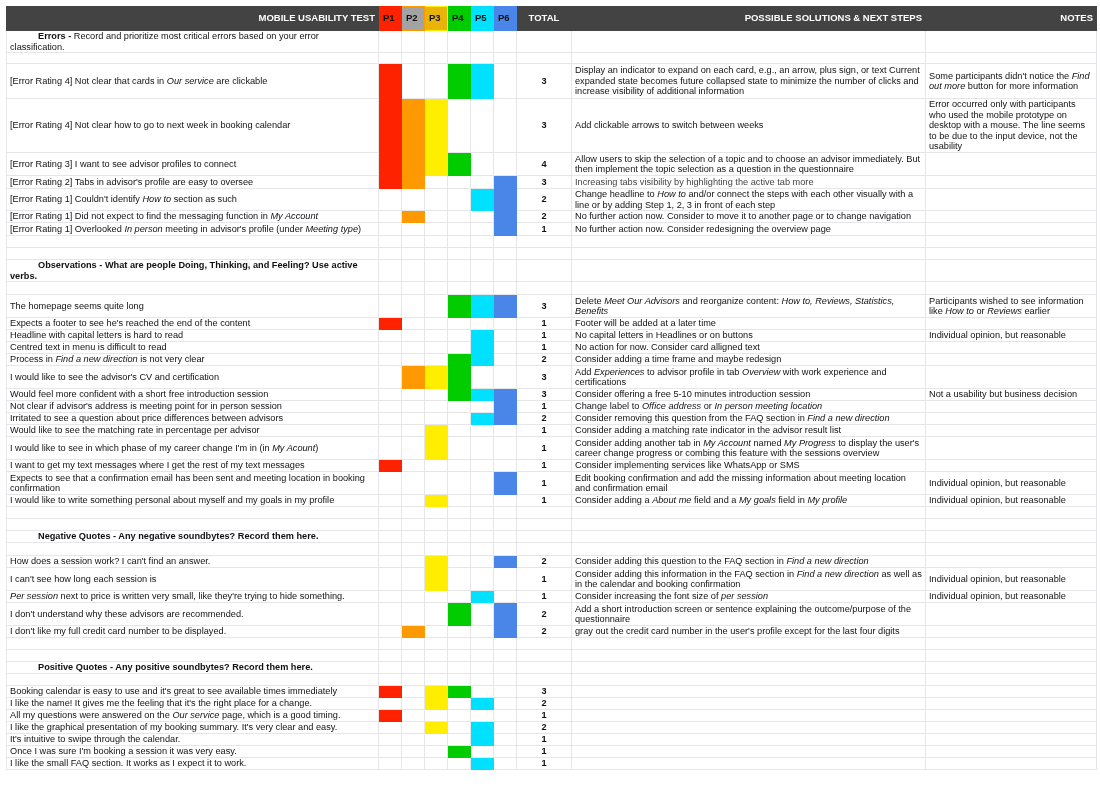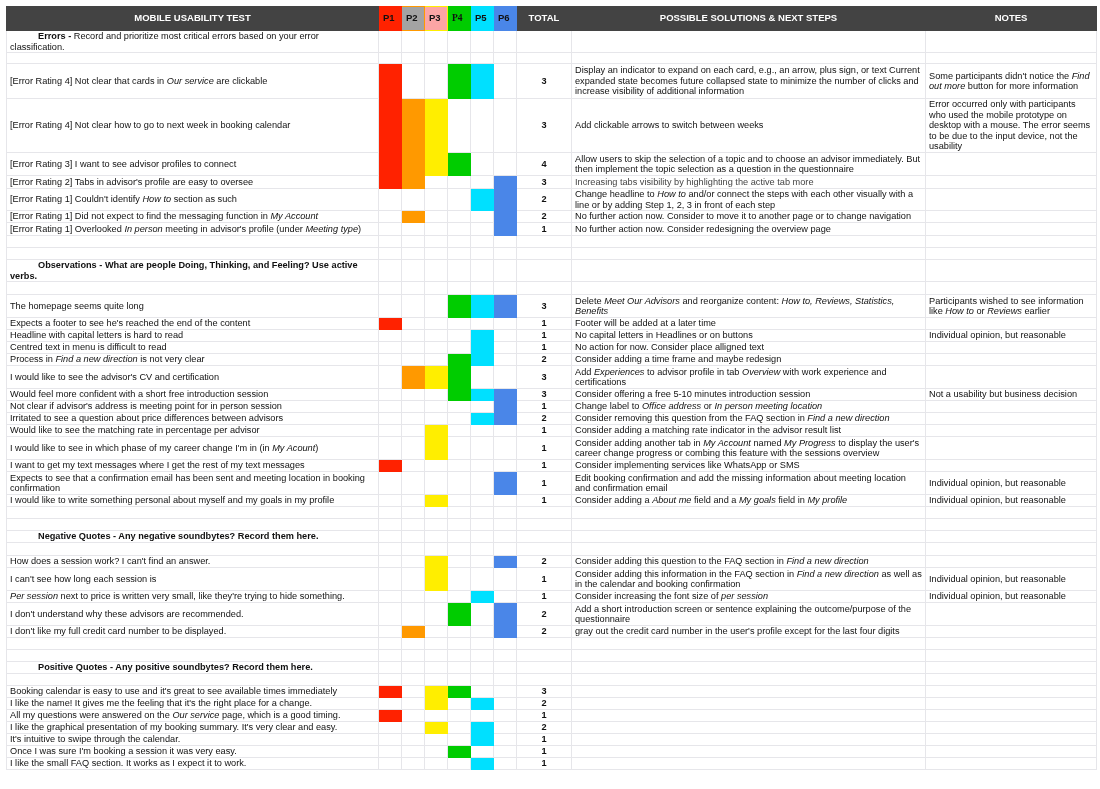--- a/index.html
+++ b/index.html
@@ -1,21 +1,21 @@
 <!DOCTYPE html>
 <html><head>
 <meta charset="utf-8">
 <style>
   html, body { margin:0; padding:0; background:#ffffff; }
   body { width:1100px; height:789px; position:relative; overflow:hidden;
          font-family:"Liberation Sans", sans-serif; color:#111; }
   #sheet { position:absolute; left:6px; top:6px; width:1091px;
            border-collapse:collapse; table-layout:fixed; font-size:9.2px; line-height:10.5px; }
   #sheet td, #sheet th { border:1px solid #e6e6ea; padding:0 3px; overflow:hidden; vertical-align:middle; }
-  #sheet th { background:#434343; color:#fff; font-weight:bold; text-align:center; height:23px;
+  #sheet th { background:#434343; color:#fff; font-weight:bold; text-align:right; height:23px;
               font-size:9.5px; border-color:#434343; }
   #sheet th.p { color:#111; text-align:left; padding-left:4px; }
   #sheet th.total { text-align:center; }
   td.obs { white-space:normal; }
   td.cell { padding:0; }
   td.total { text-align:center; font-weight:bold; }
   td.sol { }
   td.note { }
   .b { font-weight:bold;padding-left:28px; }
   col.c-obs { width:372px; }
@@ -40,22 +40,22 @@
       <col class="c-p">
     <col class="c-total">
       <col class="c-sol">
       <col class="c-note">
   </colgroup>
   <thead>
     <tr>
       <th>MOBILE USABILITY TEST</th>
       <th class="p" style="background: rgb(255, 34, 0); border-color: rgb(255, 34, 0);">P1</th>
       <th class="p" style="background: #a3a3a3; border-color: rgb(255, 153, 0);">P2</th>
-      <th class="p" style="background: #fca5a5; border-color: rgb(255, 238, 0);">P3</th>
-      <th class="p" style="background: rgb(0, 204, 0); border-color: rgb(0, 204, 0); font-family: Liberation Serif, serif;">P4</th>
+      <th class="p" style="background: #eab308; border-color: rgb(255, 238, 0);">P3</th>
+      <th class="p" style="background: rgb(0, 204, 0); border-color: rgb(0, 204, 0);">P4</th>
       <th class="p" style="background: rgb(0, 224, 255); border-color: rgb(0, 224, 255);">P5</th>
       <th class="p" style="background: rgb(74, 134, 232); border-color: rgb(74, 134, 232);">P6</th>
       <th class="total">TOTAL</th>
       <th>POSSIBLE SOLUTIONS &amp; NEXT STEPS</th>
       <th>NOTES</th>
     </tr>
   </thead>
   <tbody id="sheet-body">
       <tr style="height: 13px;">
         <td class="obs"><span class="b">Errors - </span><span>Record and prioritize most critical errors based on your error classification.</span></td>
@@ -96,21 +96,21 @@
       <tr style="height: 54px;">
         <td class="obs lbl">[Error Rating 4] Not clear how to go to next week in booking calendar</td>
         <td class="cell" style="background: rgb(255, 34, 0); border-color: rgb(255, 34, 0);"></td>
         <td class="cell" style="background: rgb(255, 153, 0); border-color: rgb(255, 153, 0);"></td>
         <td class="cell" style="background: rgb(255, 238, 0); border-color: rgb(255, 238, 0);"></td>
         <td class="cell"></td>
         <td class="cell"></td>
         <td class="cell"></td>
         <td class="total">3</td>
         <td class="sol lbl">Add clickable arrows to switch between weeks</td>
-        <td class="note lbl">Error occurred only with participants who used the mobile prototype on desktop with a mouse. The error seems to be due to the input device, not the usability</td>
+        <td class="note lbl">Error occurred only with participants who used the mobile prototype on desktop with a mouse. The line seems to be due to the input device, not the usability</td>
       </tr>
       <tr style="height: 23px;">
         <td class="obs lbl">[Error Rating 3] I want to see advisor profiles to connect</td>
         <td class="cell" style="background: rgb(255, 34, 0); border-color: rgb(255, 34, 0);"></td>
         <td class="cell" style="background: rgb(255, 153, 0); border-color: rgb(255, 153, 0);"></td>
         <td class="cell" style="background: rgb(255, 238, 0); border-color: rgb(255, 238, 0);"></td>
         <td class="cell" style="background: rgb(0, 204, 0); border-color: rgb(0, 204, 0);"></td>
         <td class="cell"></td>
         <td class="cell"></td>
         <td class="total">4</td>
@@ -251,21 +251,21 @@
       </tr>
       <tr style="height: 12px;">
         <td class="obs lbl">Centred text in menu is difficult to read</td>
         <td class="cell"></td>
         <td class="cell"></td>
         <td class="cell"></td>
         <td class="cell"></td>
         <td class="cell" style="background: rgb(0, 224, 255); border-color: rgb(0, 224, 255);"></td>
         <td class="cell"></td>
         <td class="total">1</td>
-        <td class="sol lbl">No action for now. Consider place alligned text</td>
+        <td class="sol lbl">No action for now. Consider card alligned text</td>
         <td class="note lbl"></td>
       </tr>
       <tr style="height: 12px;">
         <td class="obs lbl">Process in <i>Find a new direction</i> is not very clear</td>
         <td class="cell"></td>
         <td class="cell"></td>
         <td class="cell"></td>
         <td class="cell" style="background: rgb(0, 204, 0); border-color: rgb(0, 204, 0);"></td>
         <td class="cell" style="background: rgb(0, 224, 255); border-color: rgb(0, 224, 255);"></td>
         <td class="cell"></td>

